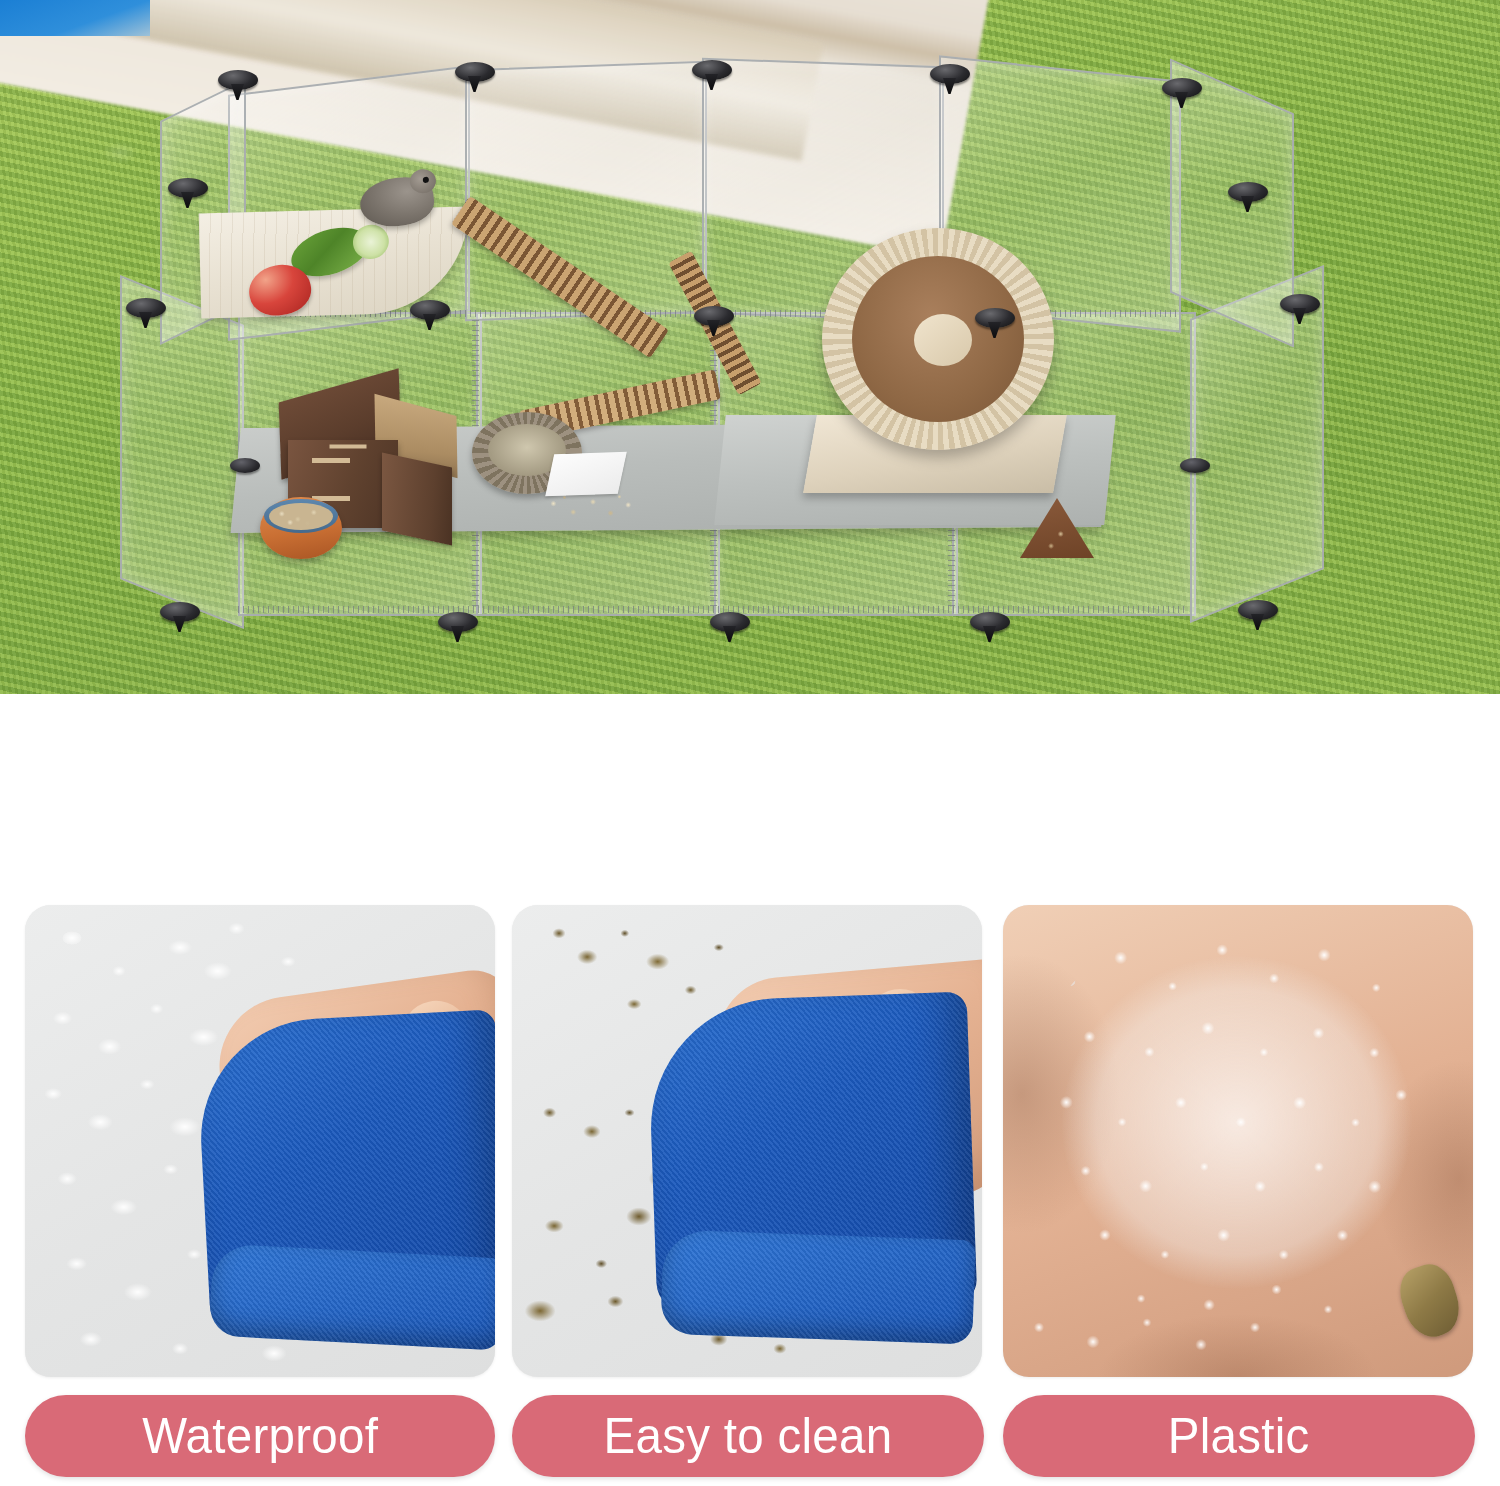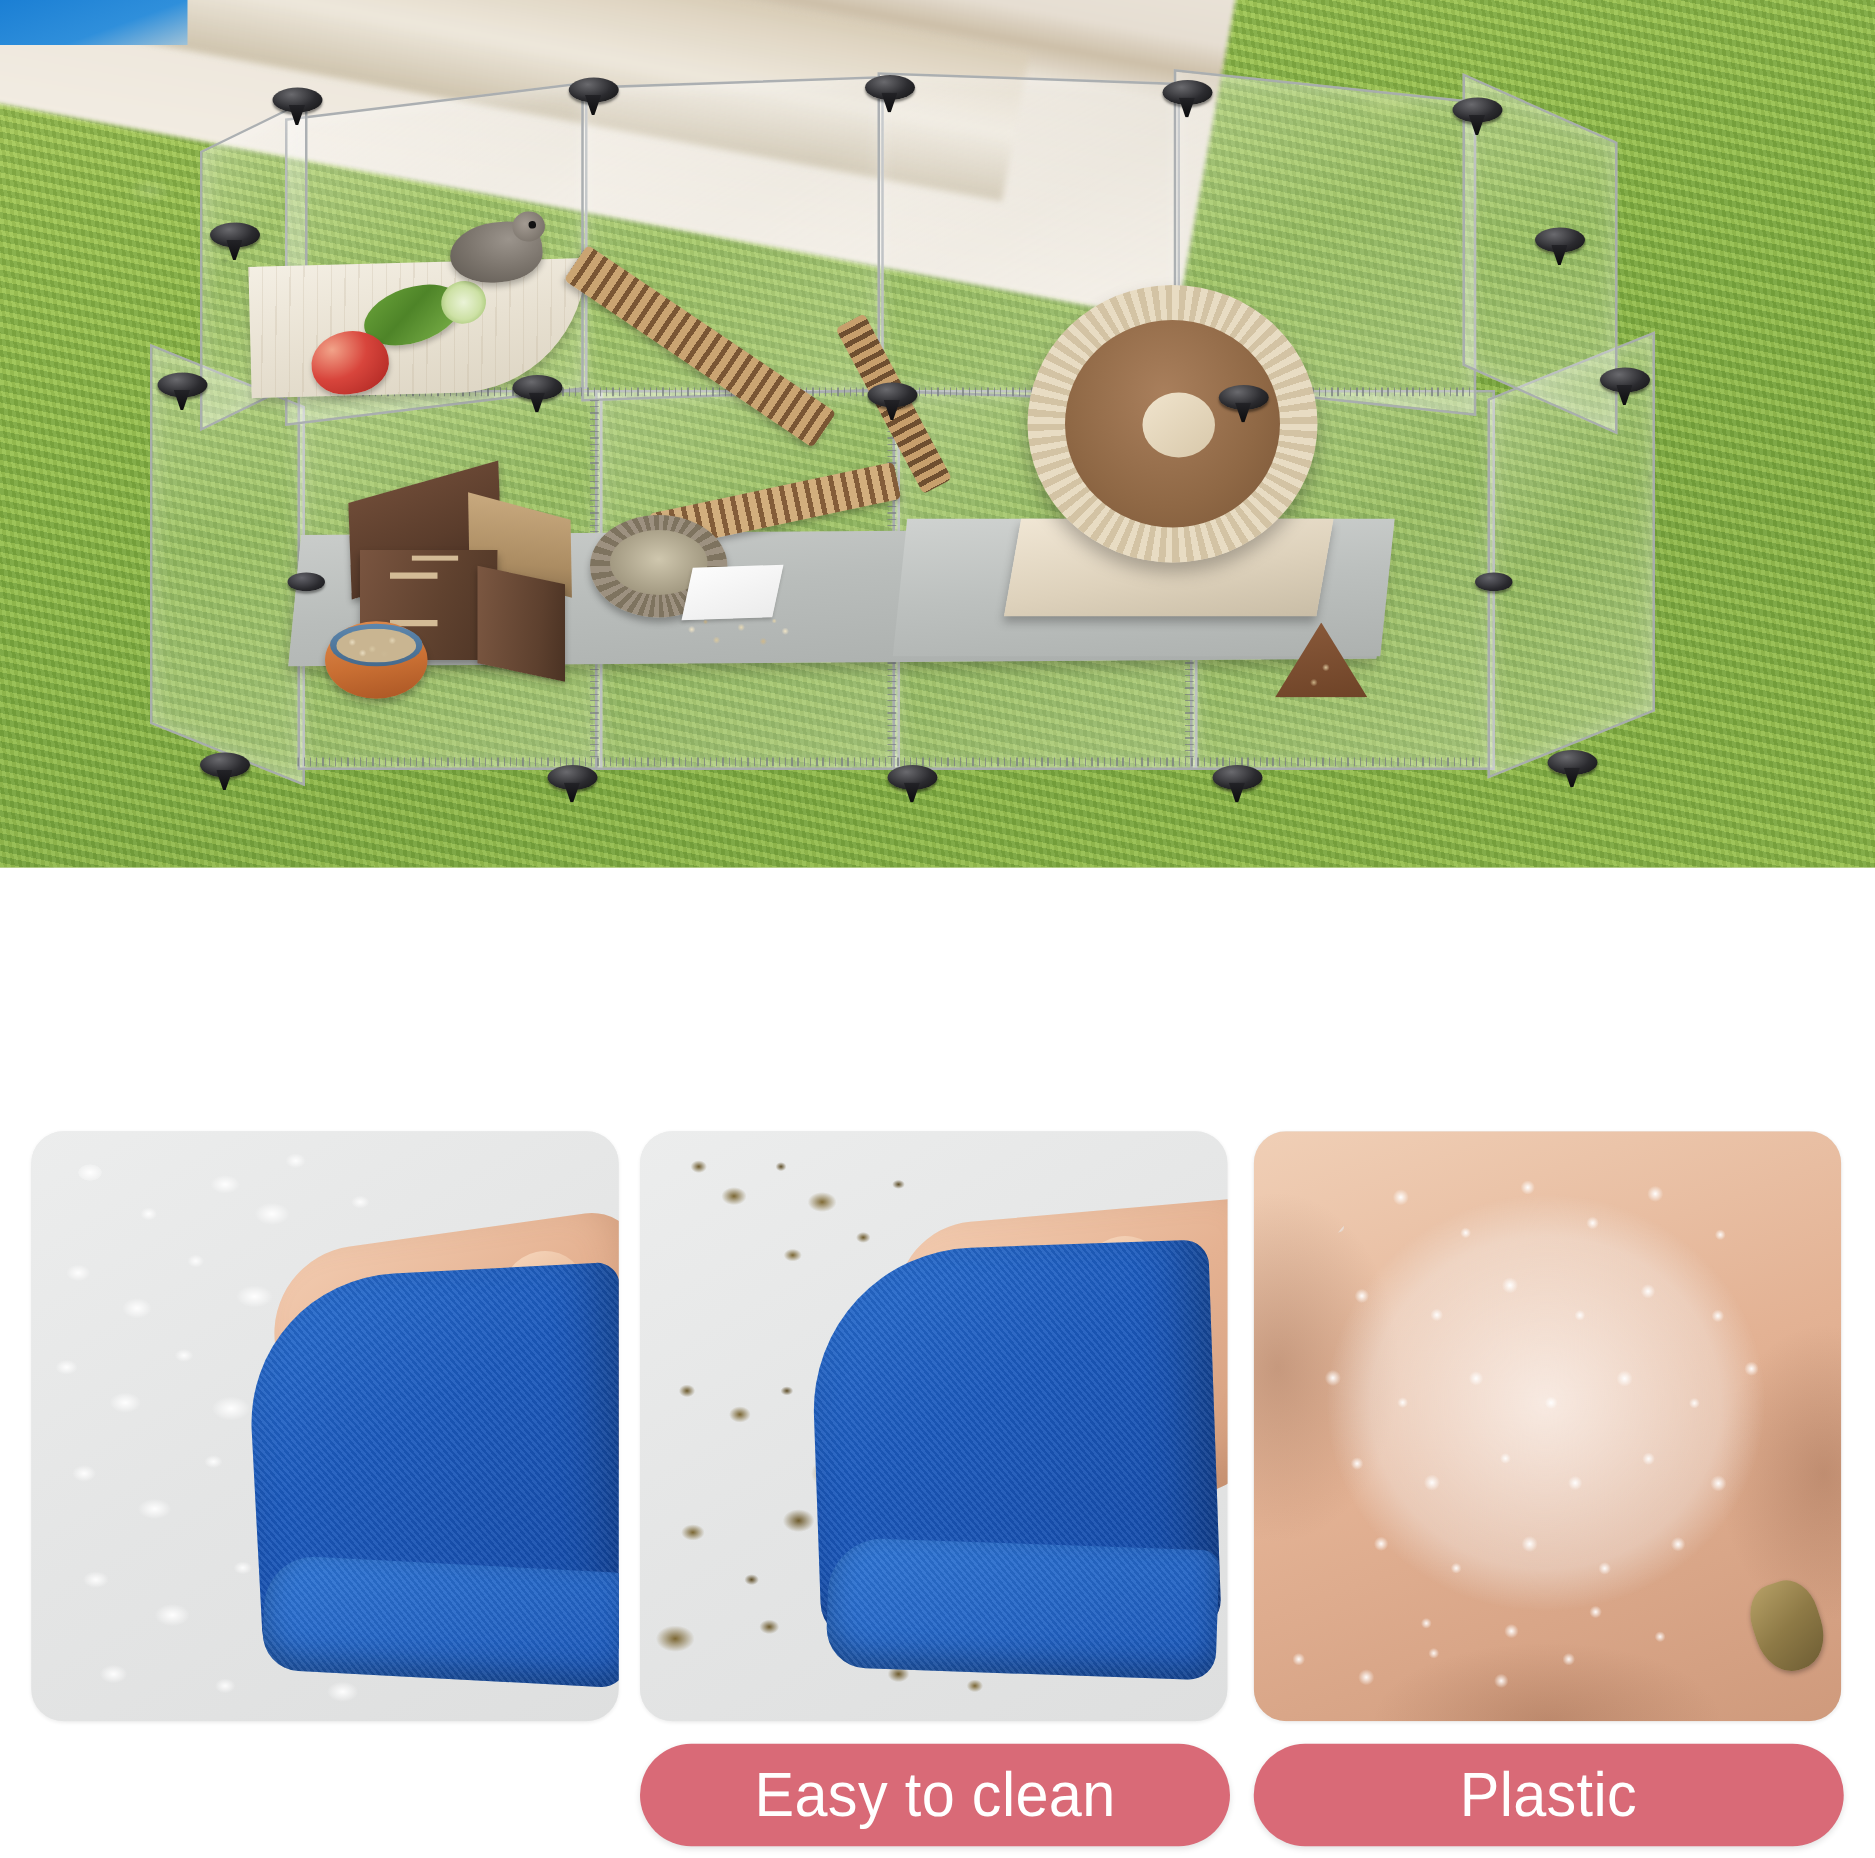--- a/index.html
+++ b/index.html
@@ -443,20 +443,23 @@
 
     <div class="card c3">
       <div class="palms"></div>
       <div class="palmShade"></div>
       <div class="pellets2"></div>
       <div class="pellets"></div>
       <div class="nail"></div>
     </div>
   </div>
 
+  <div class="pill p1">
+    <span>Waterproof</span>
+  </div>
   <div class="pill p2">
     <span>Easy to clean</span>
   </div>
   <div class="pill p3">
     <span>Plastic</span>
   </div>
 
 </div>
 
 </body></html>

